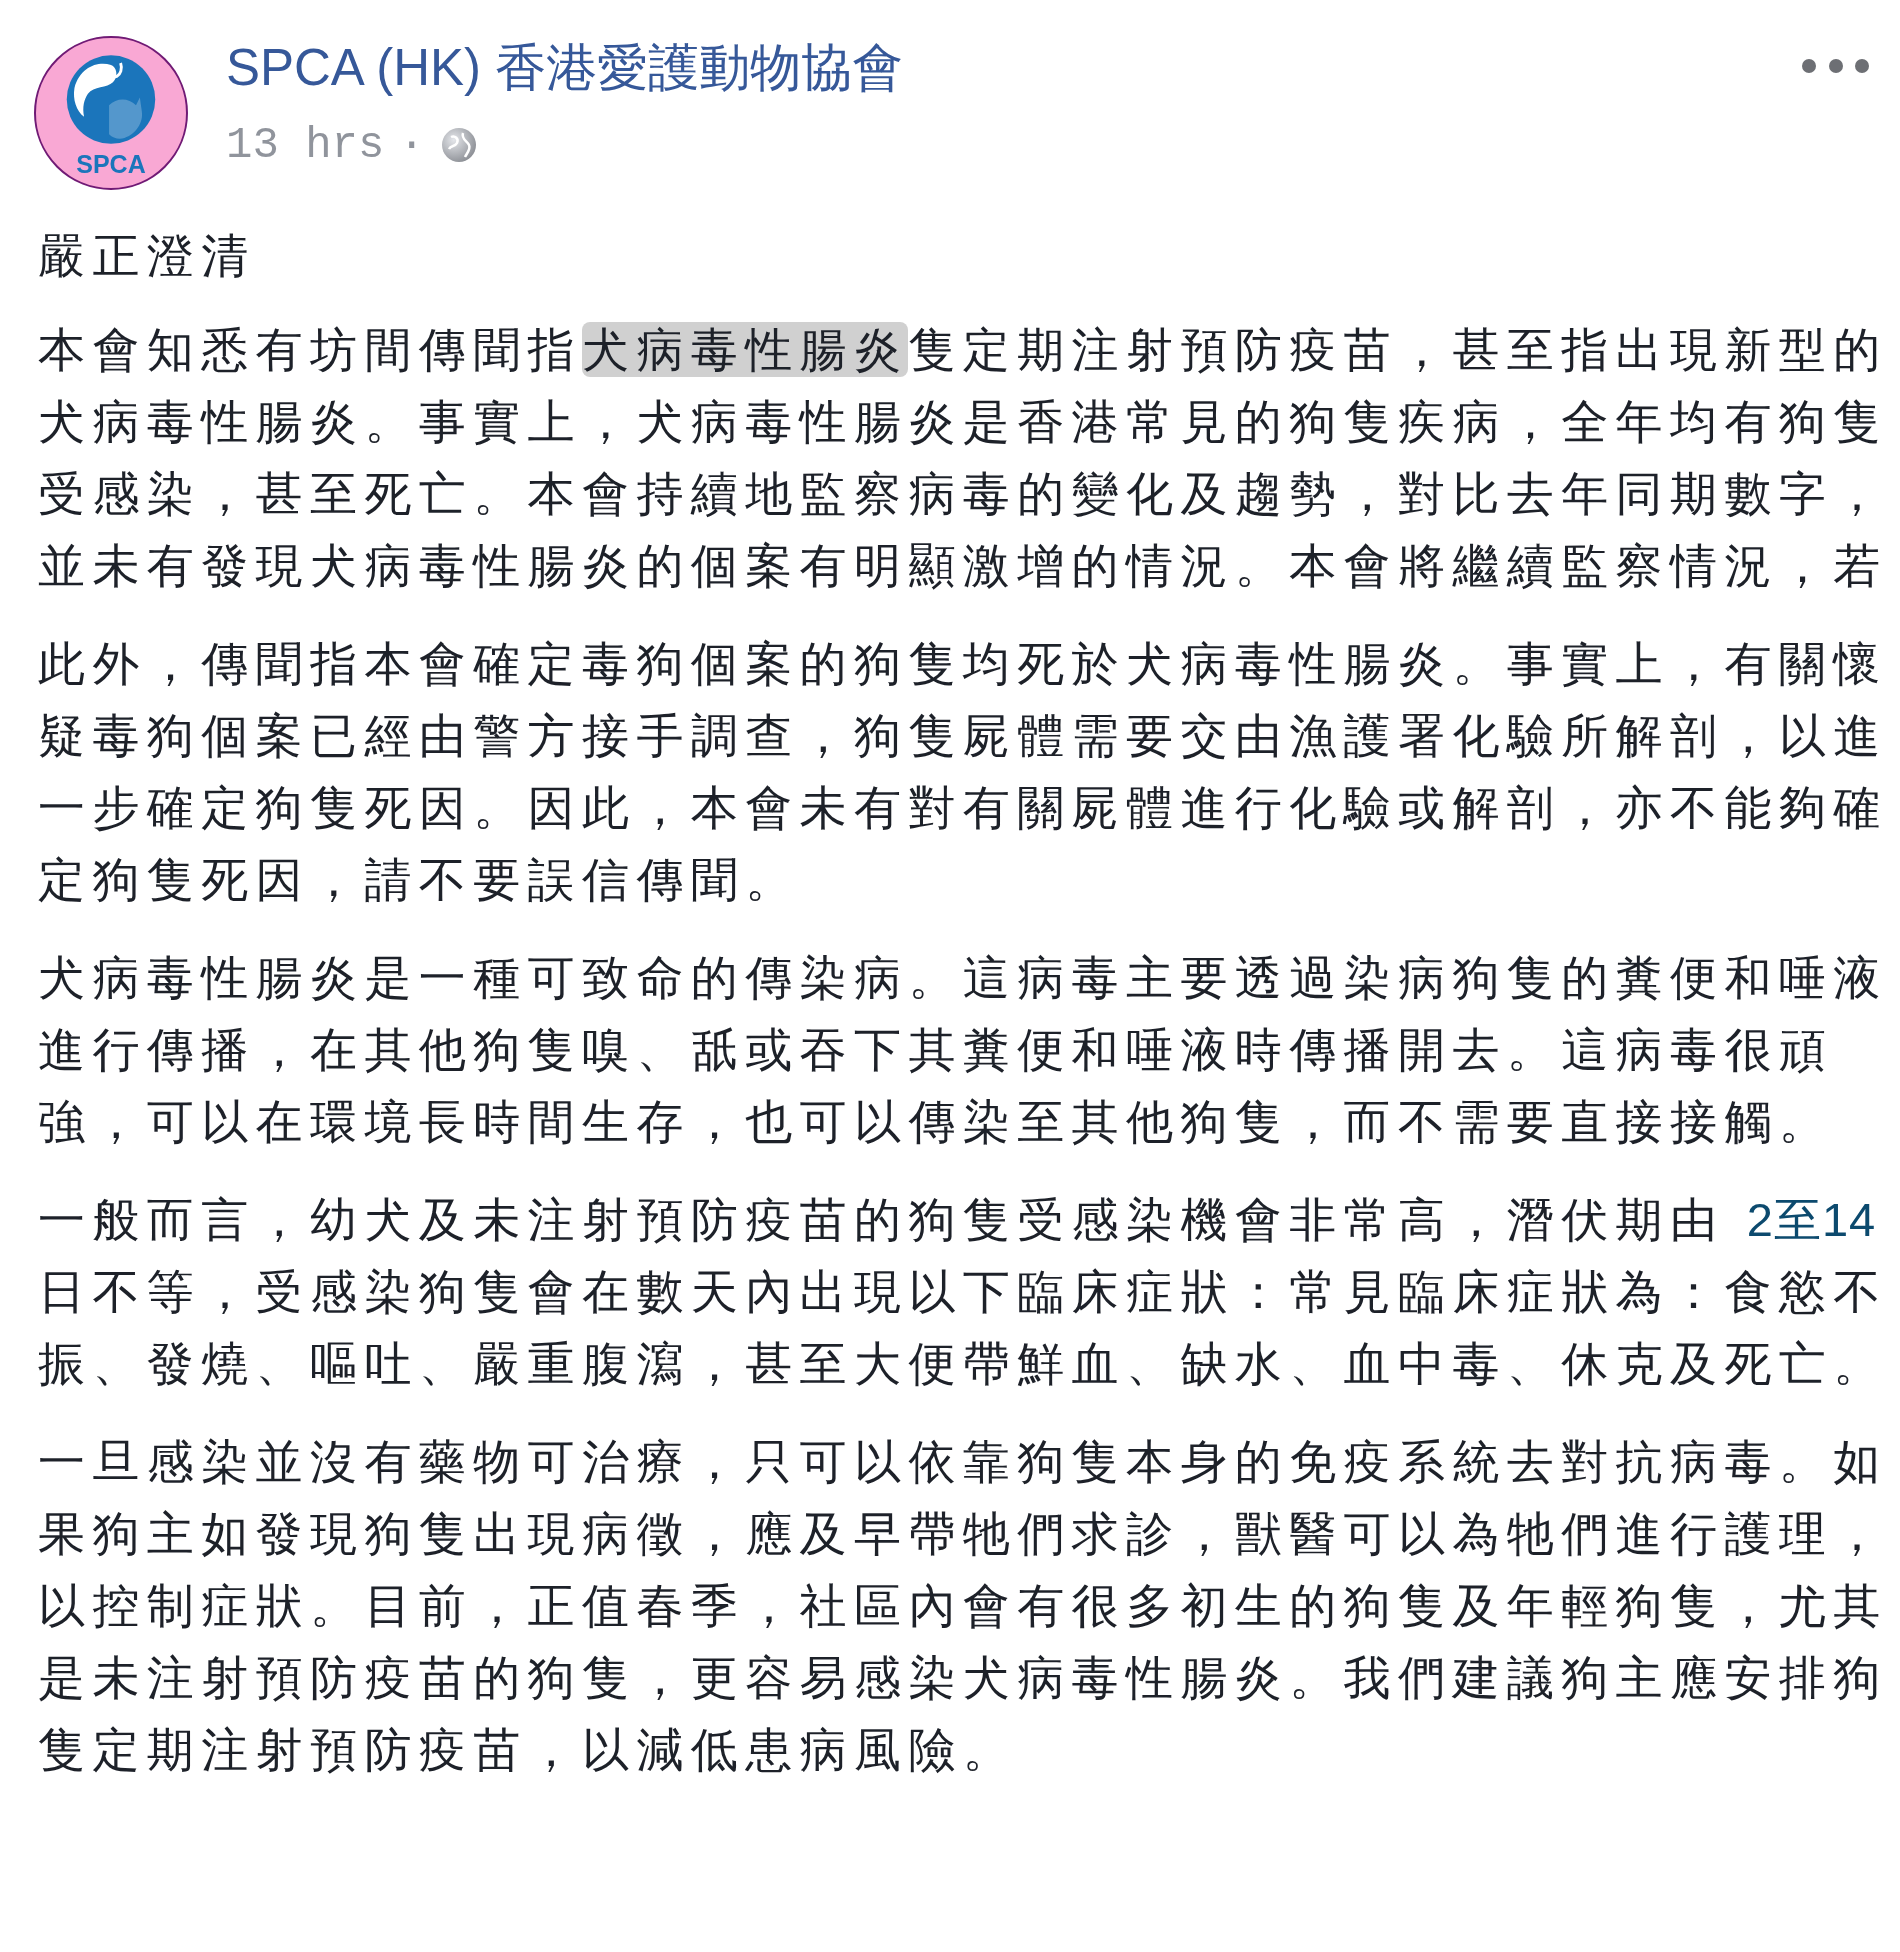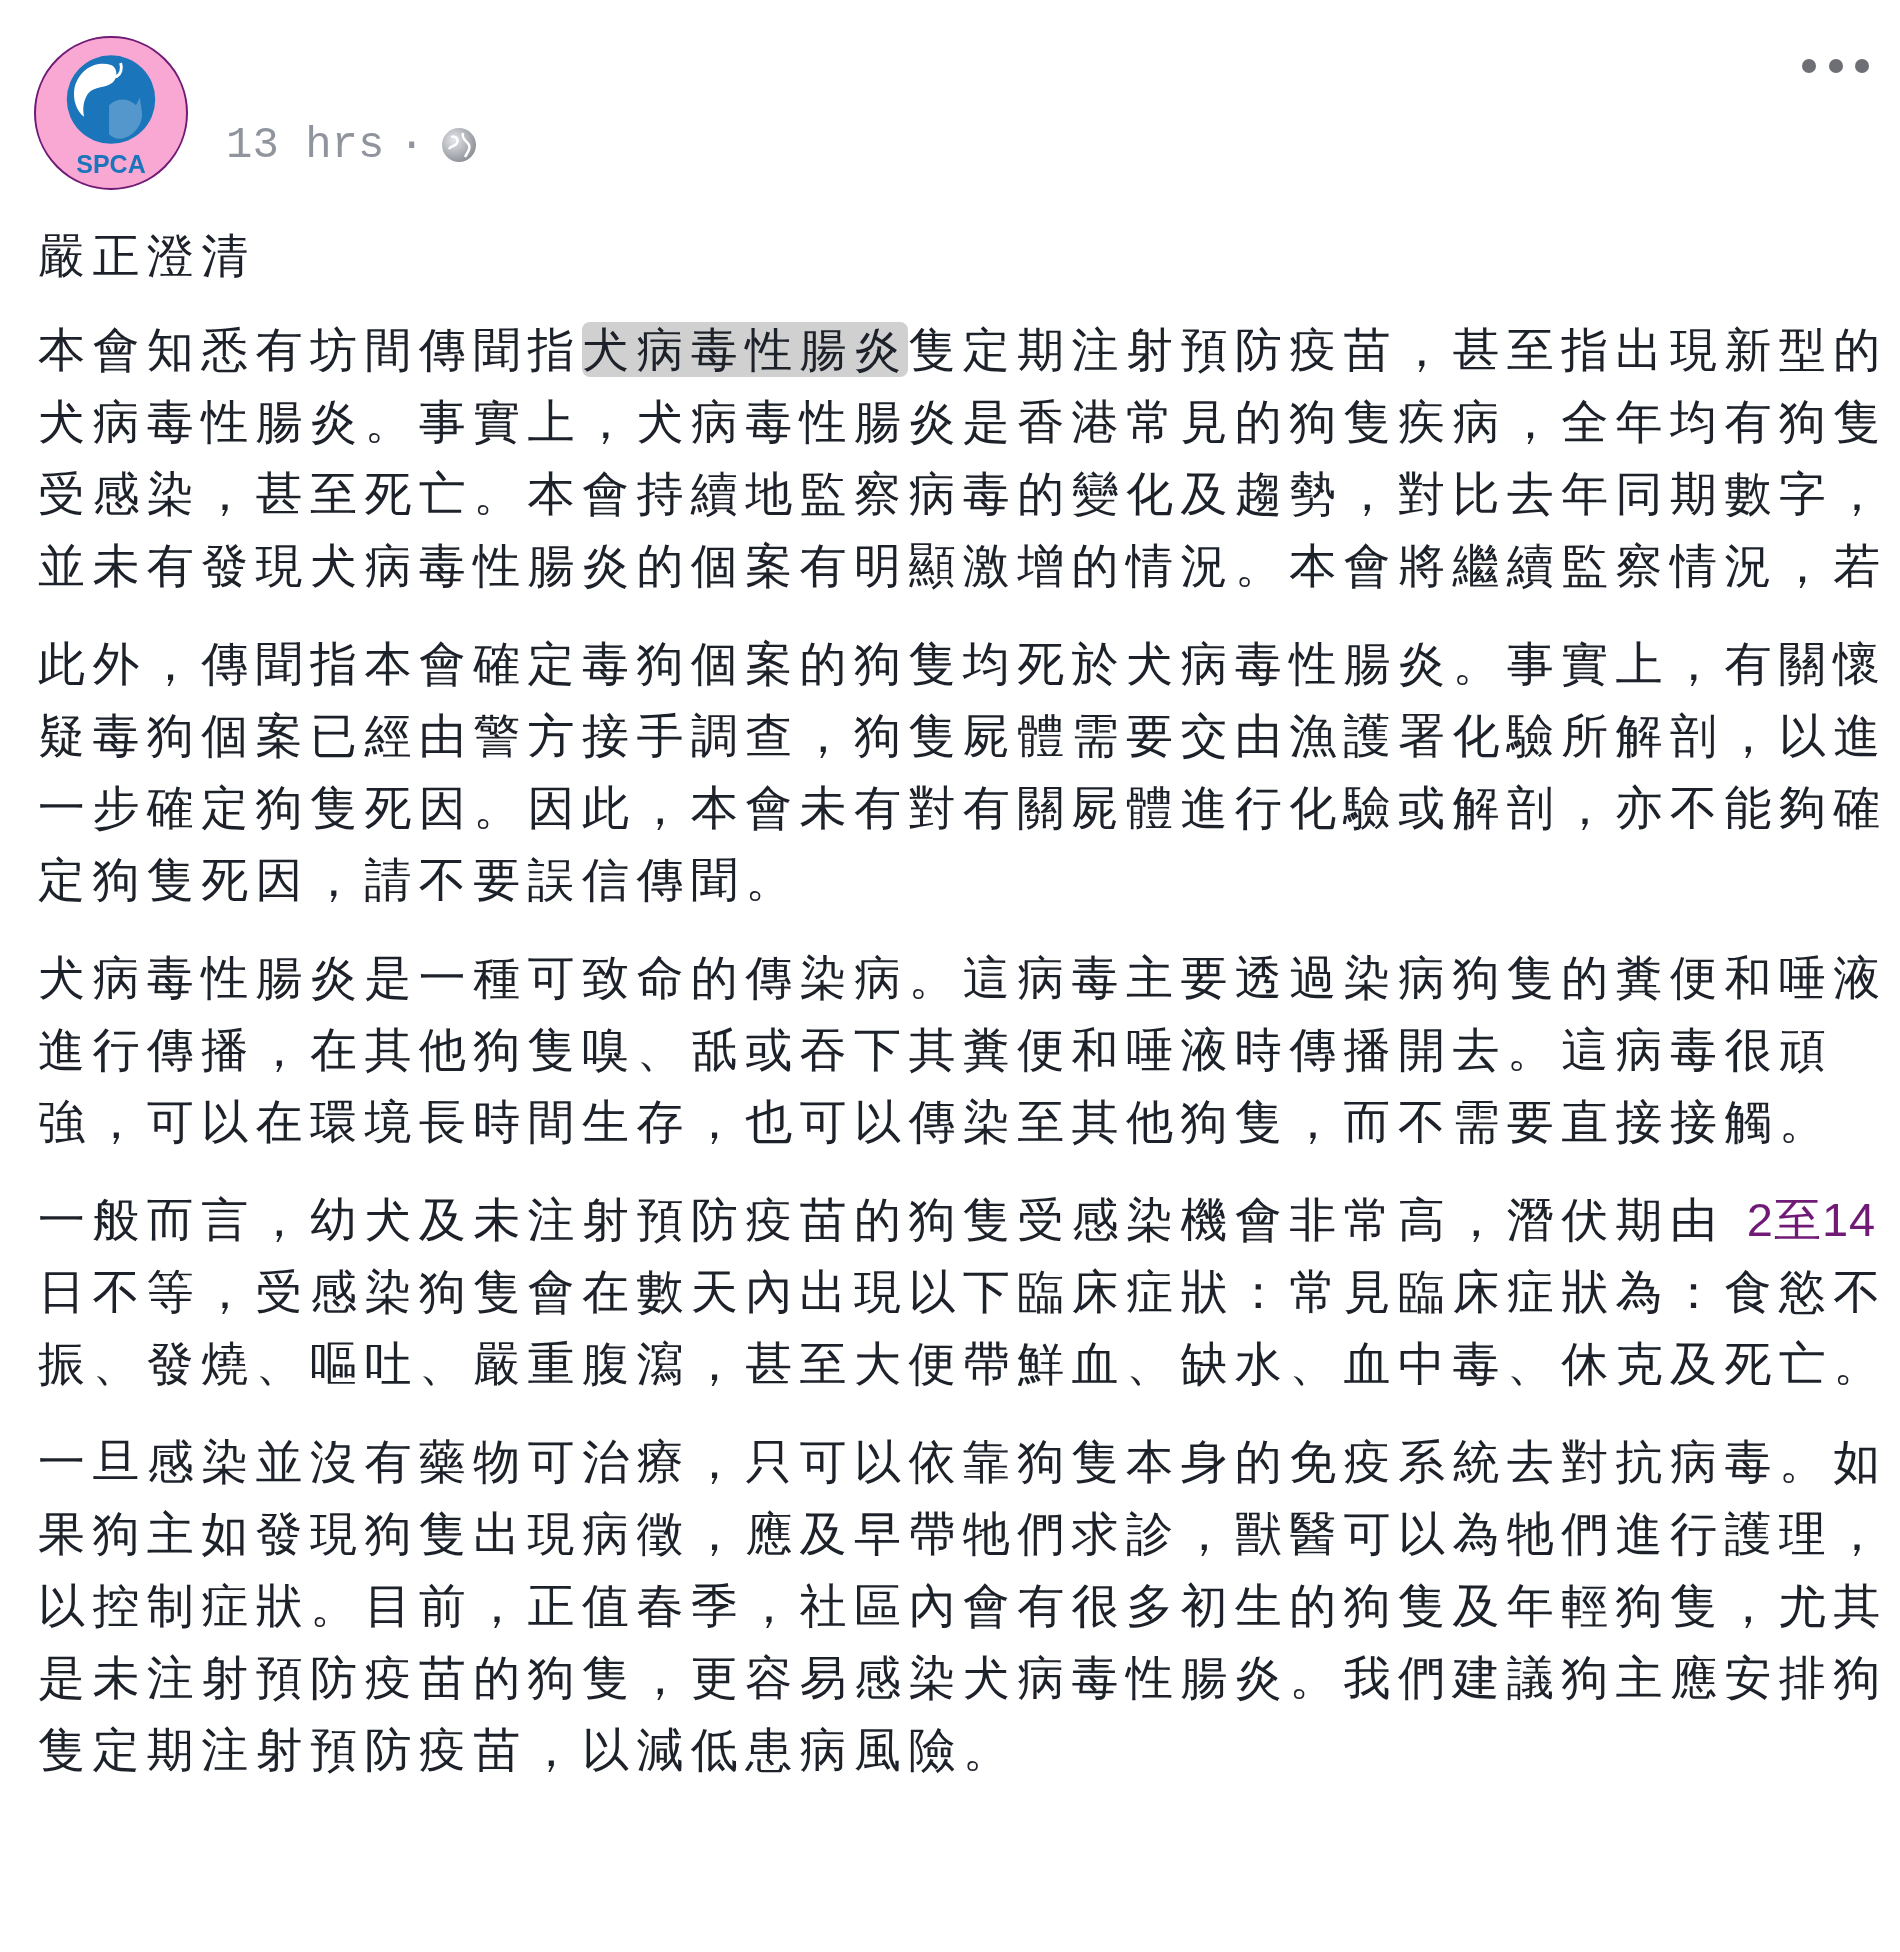--- a/index.html
+++ b/index.html
@@ -16,37 +16,38 @@
   .meta .sep { margin: 0 14px; }
   .globe { width: 40px; height: 40px; display: inline-block; }
   .more { position: absolute; left: 1802px; top: 48px; width: 67px; height: 36px; display: flex;
           align-items: center; justify-content: space-between; cursor: pointer; }
   .more span { width: 14px; height: 14px; border-radius: 50%; background: #6d6f74; display: block; }
   .body { position: absolute; left: 38px; top: 220px; width: 1832px; }
   .line { font-size: 47px; height: 72px; line-height: 72px; white-space: nowrap; letter-spacing: 7.4px; color: #1d2129; }
   .title-line { margin-bottom: 22px; }
   .para { margin-bottom: 26px; }
   .hl { background: #d0d0d0; border-radius: 8px; }
-  .num { color: #701a75; font-family: "Liberation Sans", sans-serif; letter-spacing: 1px; }
+  .num { color: #0c4a6e; font-family: "Liberation Sans", sans-serif; letter-spacing: 1px; }
 </style>
 </head>
 <body>
 
 <div class="post">
 
   <div class="avatar">
     <svg viewBox="0 0 156 156">
       <circle cx="78" cy="64" r="46" fill="#1b75bb"></circle>
       <path d="M40 52 C46 30 64 24 78 28 C84 30 86 40 80 46 C74 52 60 50 54 58 C50 64 48 72 50 82 C42 76 38 64 40 52 Z" fill="#ffffff"></path>
       <path d="M70 30 C72 38 78 42 84 40 C88 38 90 32 88 26" fill="none" stroke="#ffffff" stroke-width="3"></path>
       <path d="M76 70 C84 62 96 62 104 70 L108 62 L110 76 C112 88 104 100 92 104 C86 106 80 104 76 100 Z" fill="#ffffff" opacity="0.25"></path>
       <text x="78" y="140" text-anchor="middle" font-size="26" font-weight="bold" fill="#1b75bb" font-family="Liberation Sans, sans-serif">SPCA</text>
     </svg>
   </div>
 
+  <div class="page-name">SPCA (HK) 香港愛護動物協會</div>
 
   <div class="meta">
     <span>13 hrs</span>
     <span class="sep">·</span>
     <svg class="globe" viewBox="0 0 40 40">
       <defs>
         <radialGradient id="gg" cx="35%" cy="35%" r="70%">
           <stop offset="0%" stop-color="#e4e6ea"></stop>
           <stop offset="100%" stop-color="#8d9096"></stop>
         </radialGradient>

